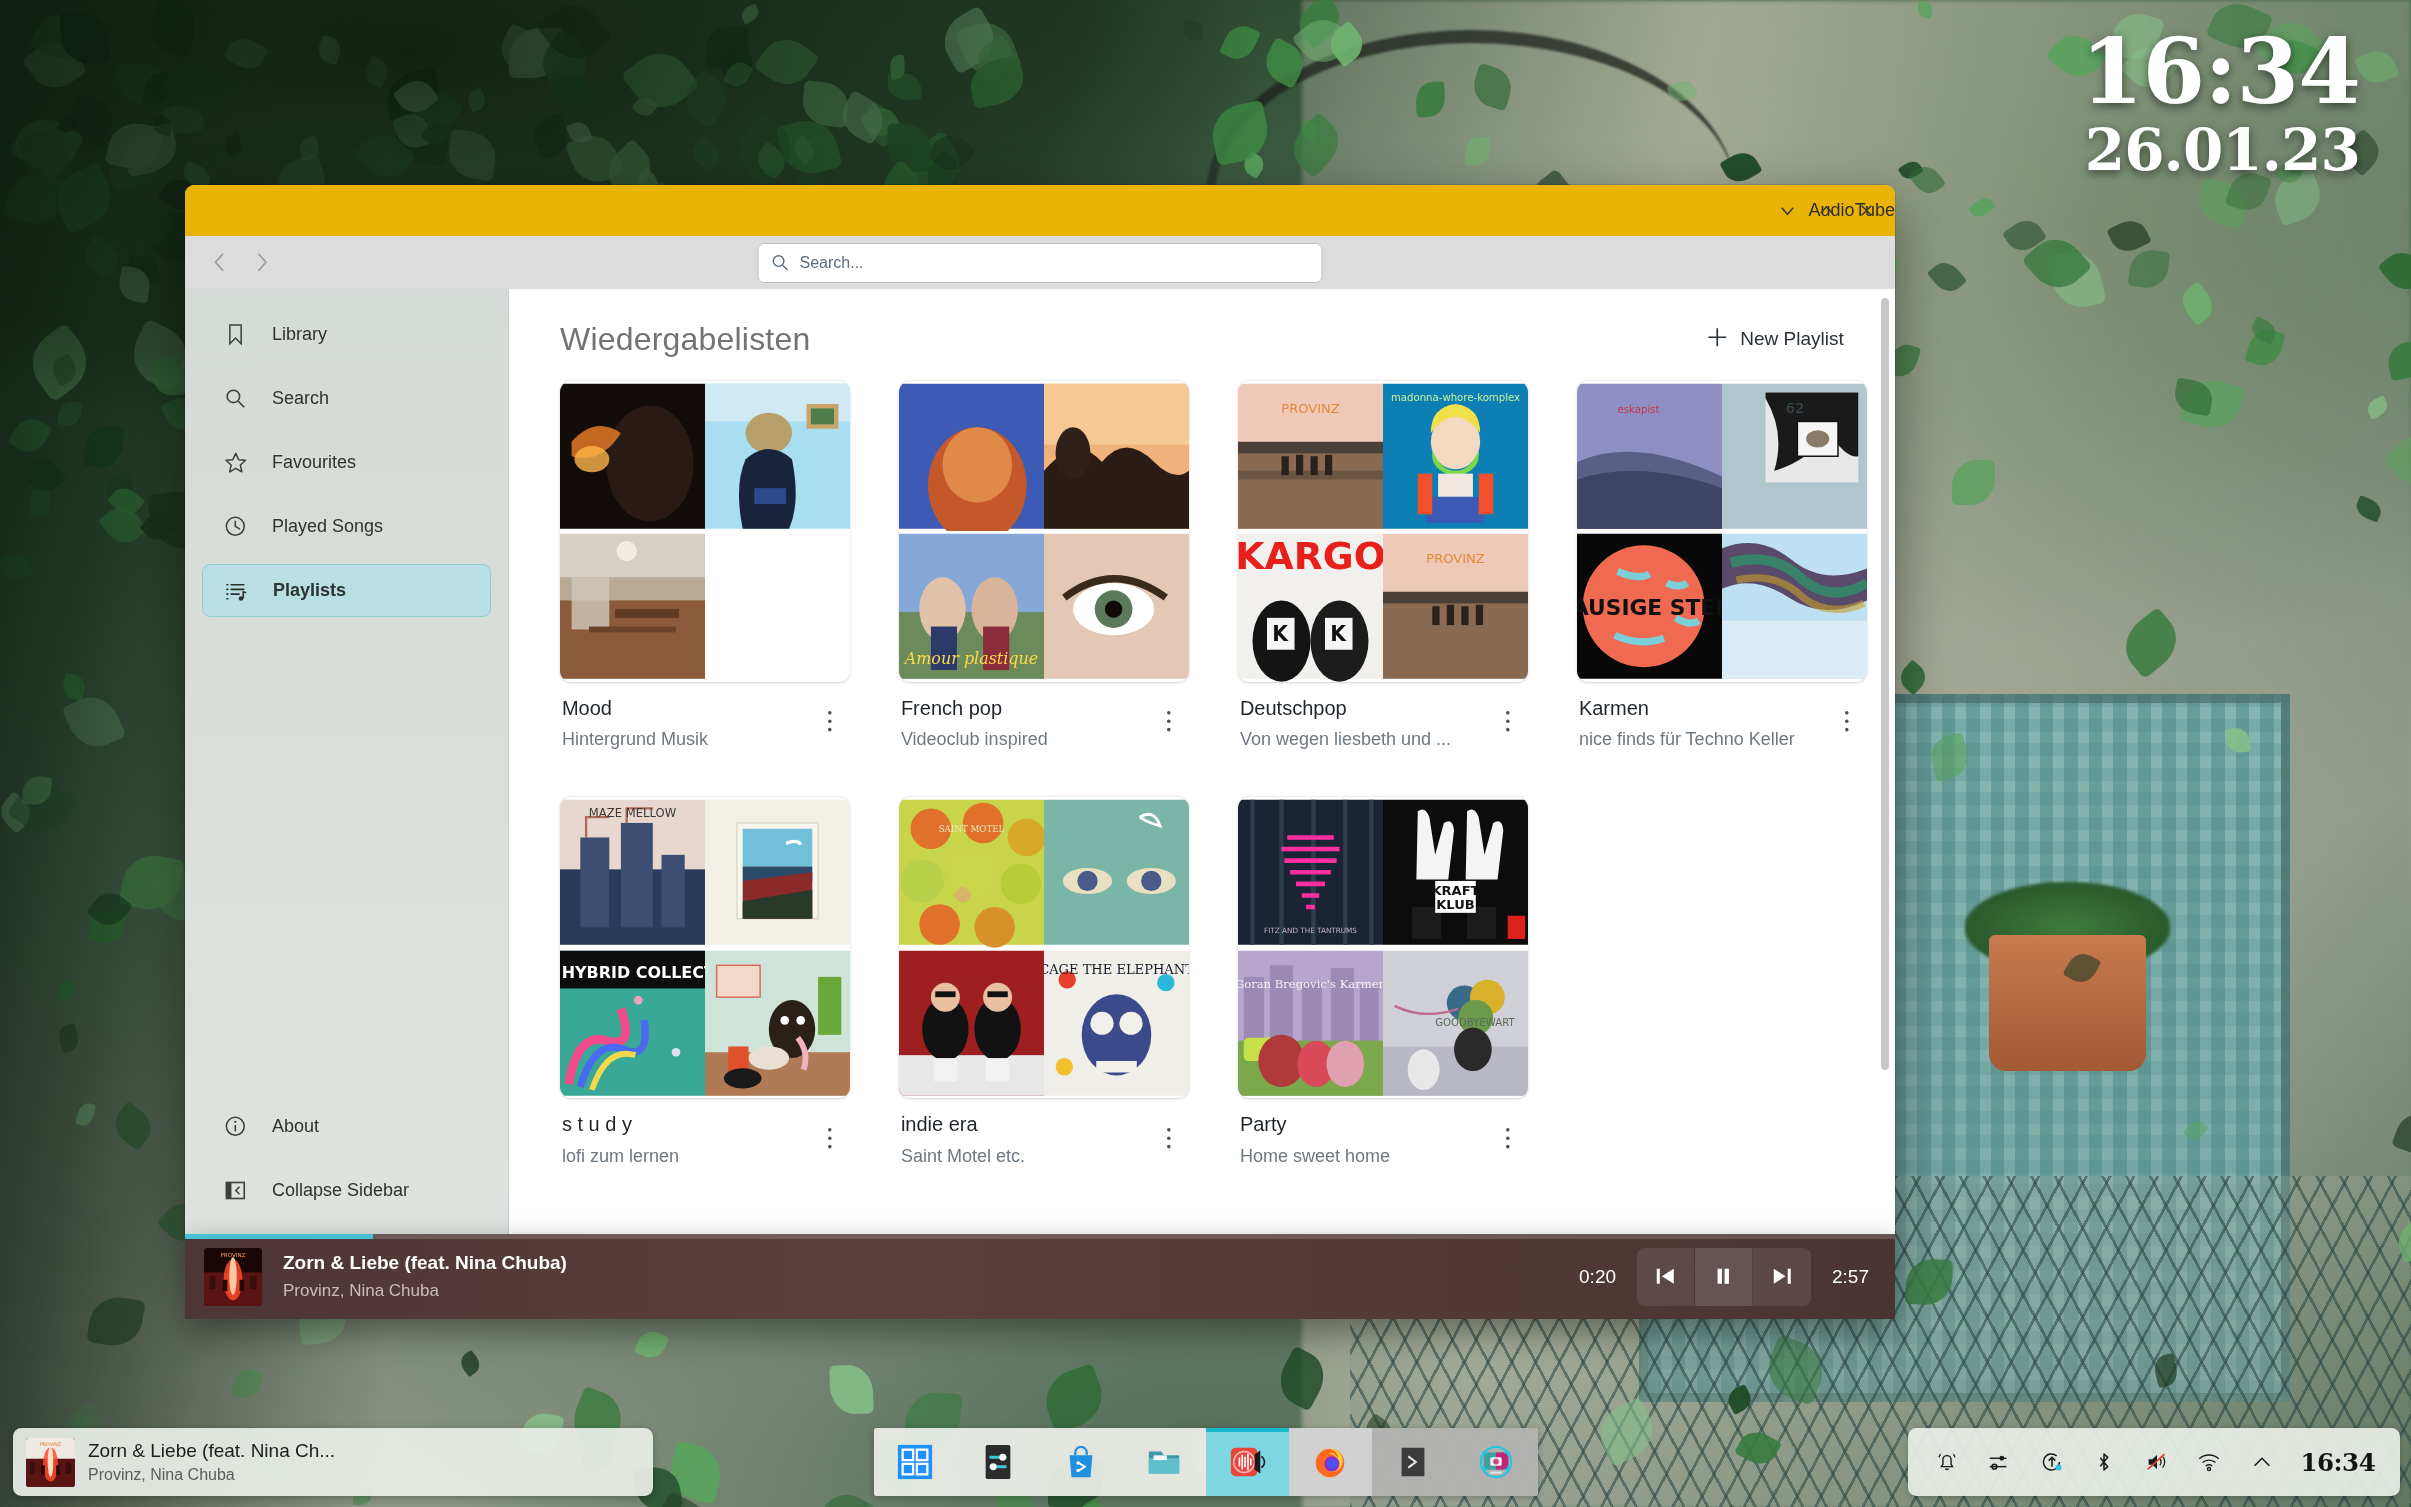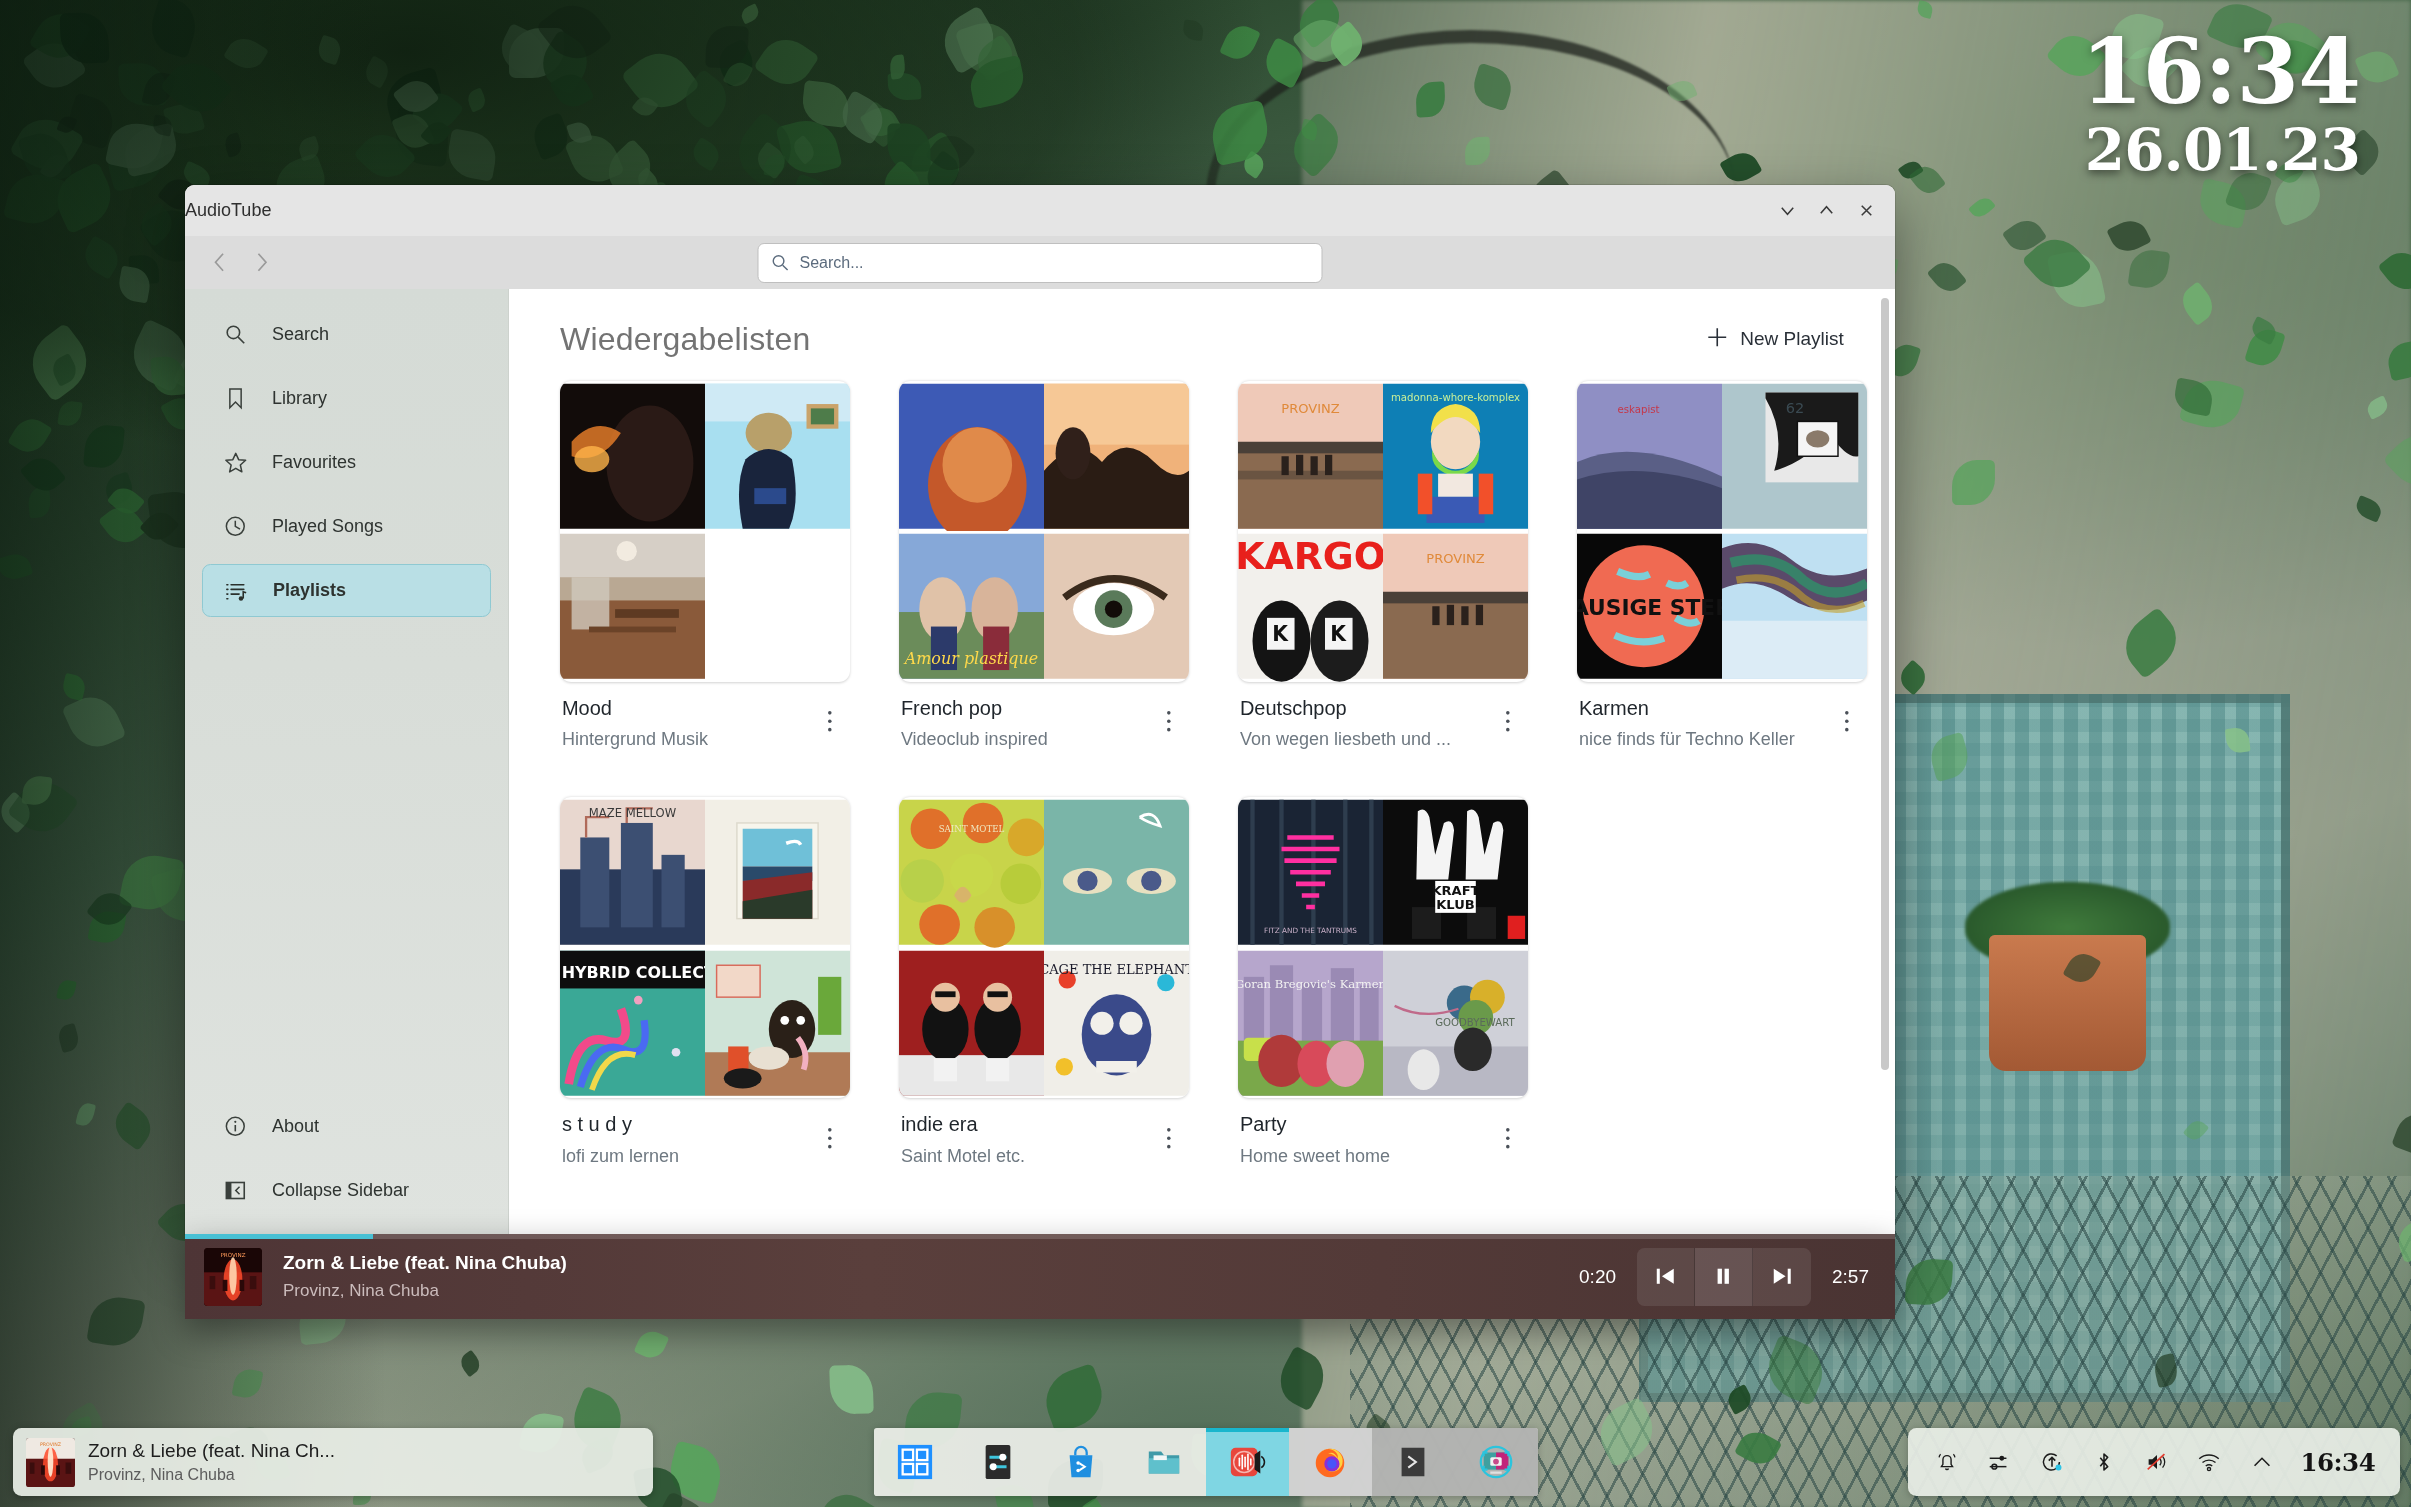--- a/index.html
+++ b/index.html
@@ -84,22 +84,22 @@
   
   #app-window {
     position:absolute; left:185px; top:185px; width:1710px; height:1049px;
     background:#fafafa; border-radius:9.4px 9.4px 0 0;
     box-shadow: 0 21px 56px rgba(0,0,0,.45), 0 0 0 0.9px rgba(0,0,0,.12);
     overflow:hidden; z-index: 10;
     display:flex; flex-direction:column;
   }
   
   #titlebar {
-    height: 51px; background:#e5e5e5; position:relative; flex:0 0 auto;
-    display:flex; align-items:center; justify-content:flex-start;
+    height: 51px; background:#eab308; position:relative; flex:0 0 auto;
+    display:flex; align-items:center; justify-content:flex-end;
   }
   #window-title { font-size:18px; color:#2f2f2f; }
   #window-controls {
     position:absolute; right:13px; top:0; height:51px;
     display:flex; align-items:center; gap:7.5px;
   }
   .wctl {
     width:32px; height:32px; display:flex; align-items:center; justify-content:center;
     color:#3a3a3a; cursor:pointer; border-radius:3.8px;
   }
@@ -757,35 +757,35 @@
       </div>
     </div>
   </div>
 
   <div id="window-body">
 
     <div id="sidebar">
 
       <div class="sb-item">
         <span class="sb-icon">
+          <svg width="21" height="22.6" viewBox="0 0 22 24">
+              <path d="M5 2 H17 V22 L11 16 L5 22 Z" fill="none" stroke="#3a403c" stroke-width="1.6"></path>
+            </svg>
+        </span>
+        <span>Library</span>
+      </div>
+
+      <div class="sb-item">
+        <span class="sb-icon">
           <svg width="22.6" height="22.6" viewBox="0 0 24 24">
             <circle cx="10" cy="10" r="6.6" fill="none" stroke="#3a403c" stroke-width="1.7"></circle>
             <path d="M15 15 L21.5 21.5" stroke="#3a403c" stroke-width="1.7" fill="none"></path>
           </svg>
         </span>
         <span>Search</span>
-      </div>
-
-      <div class="sb-item">
-        <span class="sb-icon">
-          <svg width="21" height="22.6" viewBox="0 0 22 24">
-              <path d="M5 2 H17 V22 L11 16 L5 22 Z" fill="none" stroke="#3a403c" stroke-width="1.6"></path>
-            </svg>
-        </span>
-        <span>Library</span>
       </div>
 
       <div class="sb-item">
         <span class="sb-icon">
           <svg width="23.5" height="23.5" viewBox="0 0 25 25">
             <path d="M12.5 2.5 L15.6 9.2 L23 9.9 L17.4 14.9 L19 22.2 L12.5 18.4 L6 22.2 L7.6 14.9 L2 9.9 L9.4 9.2 Z" fill="none" stroke="#3a403c" stroke-width="1.6" stroke-linejoin="round"></path>
           </svg>
         </span>
         <span>Favourites</span>
       </div>

